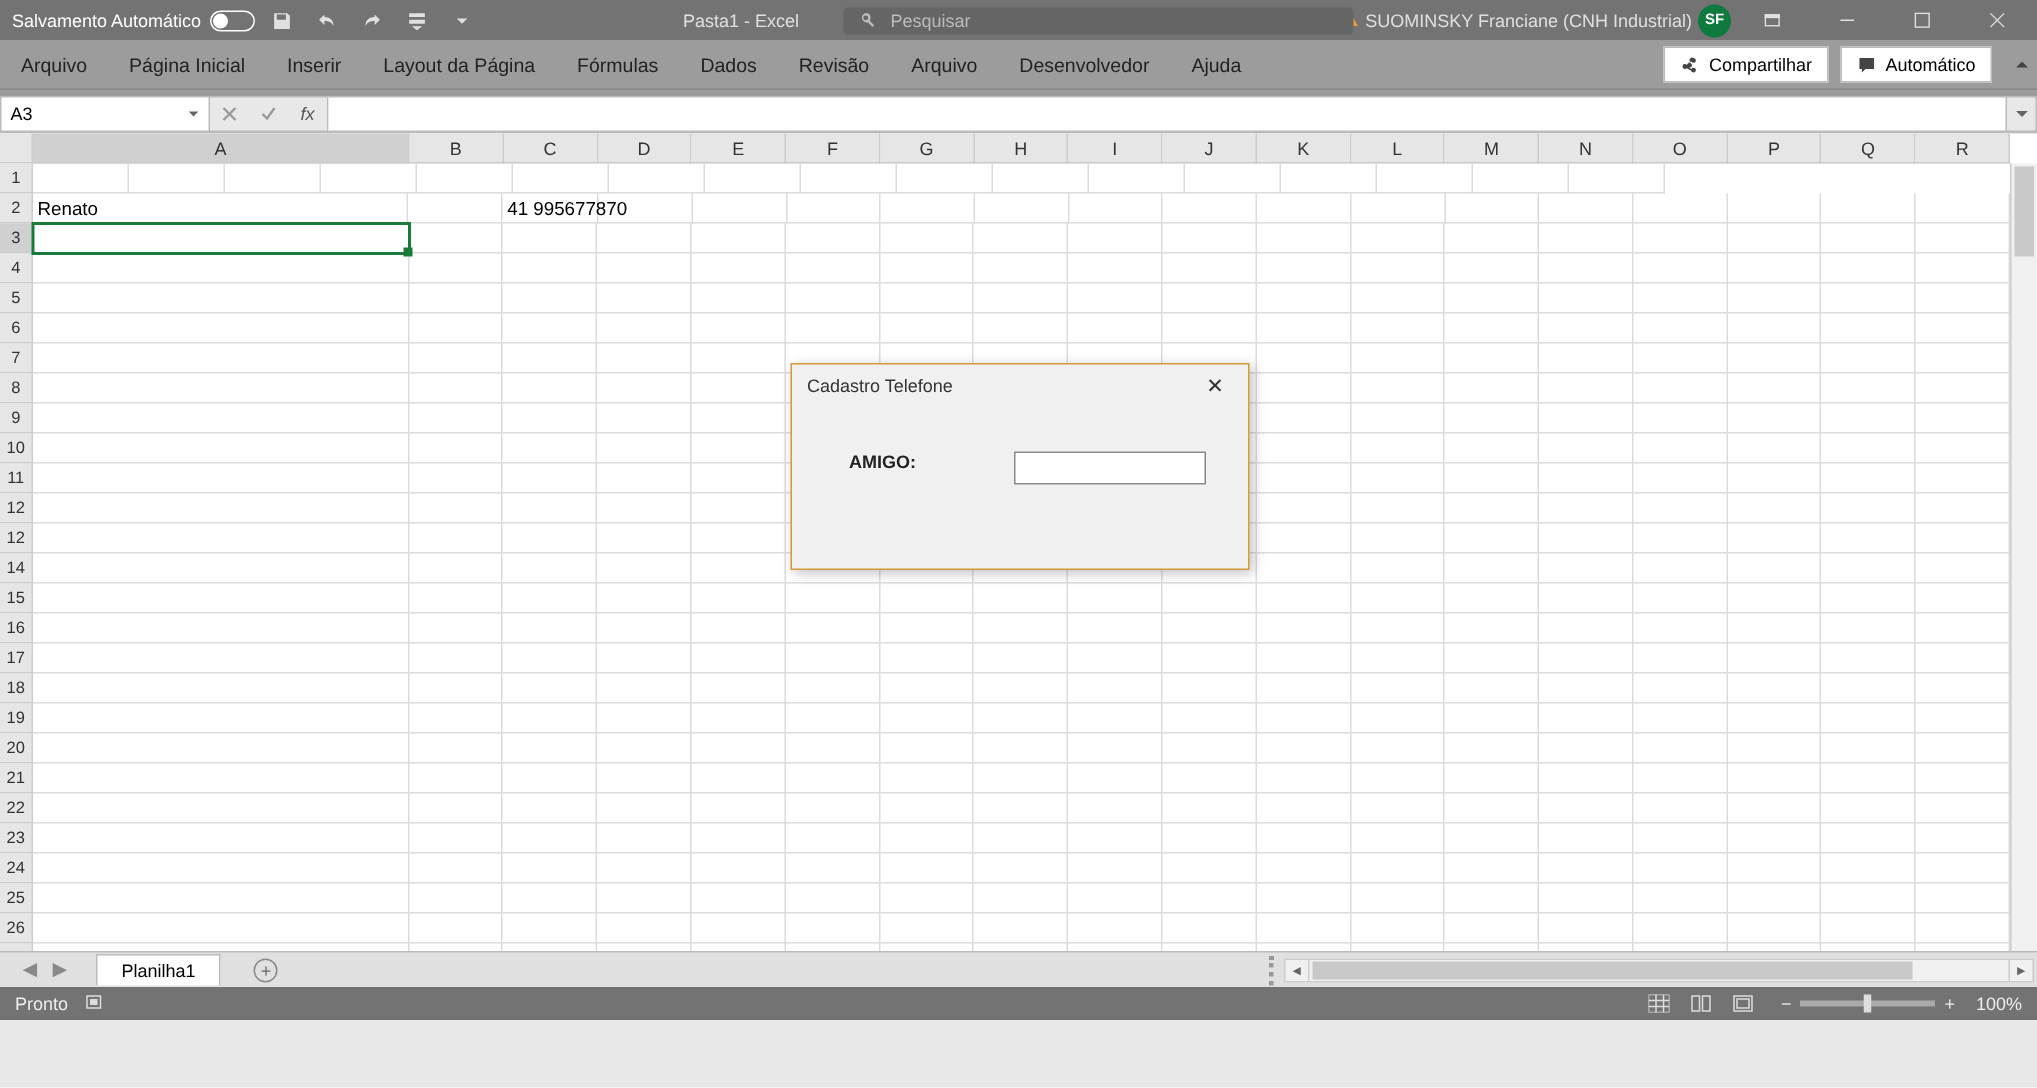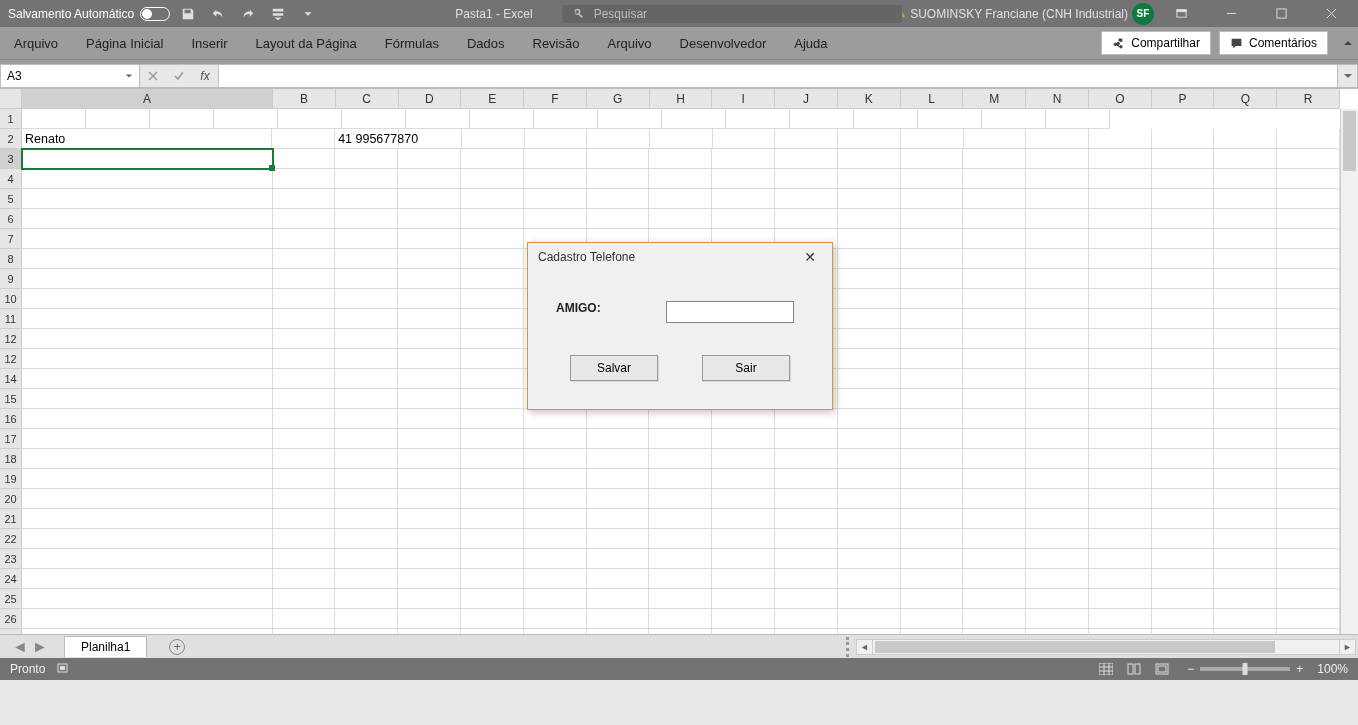--- a/index.html
+++ b/index.html
@@ -85,21 +85,21 @@
 .zoom-bar{display:flex;align-items:center;gap:6px;margin-left:10px;}
 .zoom-slider{width:90px;height:4px;background:#aaa;position:relative;}
 .zoom-slider-thumb{position:absolute;left:50%;top:-4px;width:5px;height:12px;background:#ddd;transform:translateX(-50%);}
 .zoom-pct{margin-left:8px;}
 
 
 .dialog { position: absolute; left: 527px; top: 242px; width: 306px; background: #f0f0f0; border: 1px solid #d49a3a; box-shadow: 2px 2px 8px rgba(0,0,0,0.25); }
 .dialog-titlebar { height: 28px; display: flex; align-items: center; padding: 0 10px; font-size: 12px; color: #333; }
 .dialog-close { margin-left: auto; width: 24px; height: 24px; display: flex; align-items: center; justify-content: center; cursor: pointer; font-size: 14px; }
 .dialog-body { padding: 30px 28px 24px; }
-.form-row { display: flex; align-items: flex-start; margin-bottom: 32px; }
+.form-row { display: flex; align-items: flex-start; margin-bottom: 32px; justify-content: flex-end; }
 .form-label { width: 110px; font-size: 12px; font-weight: bold; color: #222; }
 .form-input { width: 128px; height: 22px; border: 1px solid #888; background: #fff; padding: 2px 4px; font-size: 12px; }
 .dialog-buttons { display: flex; justify-content: space-between; padding: 0 14px 4px; }
 .dialog-btn { width: 88px; height: 26px; background: #e8e8e8; border: 1px solid #999; font-size: 12px; cursor: pointer; box-shadow: 1px 1px 0 rgba(0,0,0,0.1); }
 </style>
 </head>
 <body>
 
 <div class="titlebar">
   <div class="titlebar-left">
@@ -192,21 +192,21 @@
     <div class="ribbon-btn">
       <svg viewBox="0 0 16 16">
           <path d="M11 2a2 2 0 11-1.7 3L6 7a2 2 0 110 2l3.3 2A2 2 0 1111 14a2 2 0 01-1.9-1.4L5.7 10.5A2 2 0 014 11a2 2 0 110-4c.5 0 1 .2 1.4.5l3.4-2.1A2 2 0 0111 2z"></path>
         </svg>
       <span>Compartilhar</span>
     </div>
     <div class="ribbon-btn">
       <svg viewBox="0 0 16 16">
           <path d="M2 2h12v9H7l-3 3v-3H2V2z"></path>
         </svg>
-      <span>Comentários</span>
+      <span>Automático</span>
     </div>
   </div>
   <div class="ribbon-collapse">
       <svg width="10" height="10" viewBox="0 0 10 10">
         <path d="M1 7l4-4 4 4z" fill="#444"></path>
       </svg>
     </div>
 </div>
 <div class="ribbon-area"></div>
 
@@ -897,18 +897,14 @@
 <div class="dialog">
   <div class="dialog-titlebar">
     <span>Cadastro Telefone</span>
     <div class="dialog-close">✕</div>
   </div>
   <div class="dialog-body">
     <div class="form-row">
       <div class="form-label">AMIGO:</div>
       <input class="form-input" value="" style="">
     </div>
-    <div class="dialog-buttons">
-      <button class="dialog-btn">Salvar</button>
-      <button class="dialog-btn">Sair</button>
-    </div>
   </div>
 </div>
 
 </body></html>

